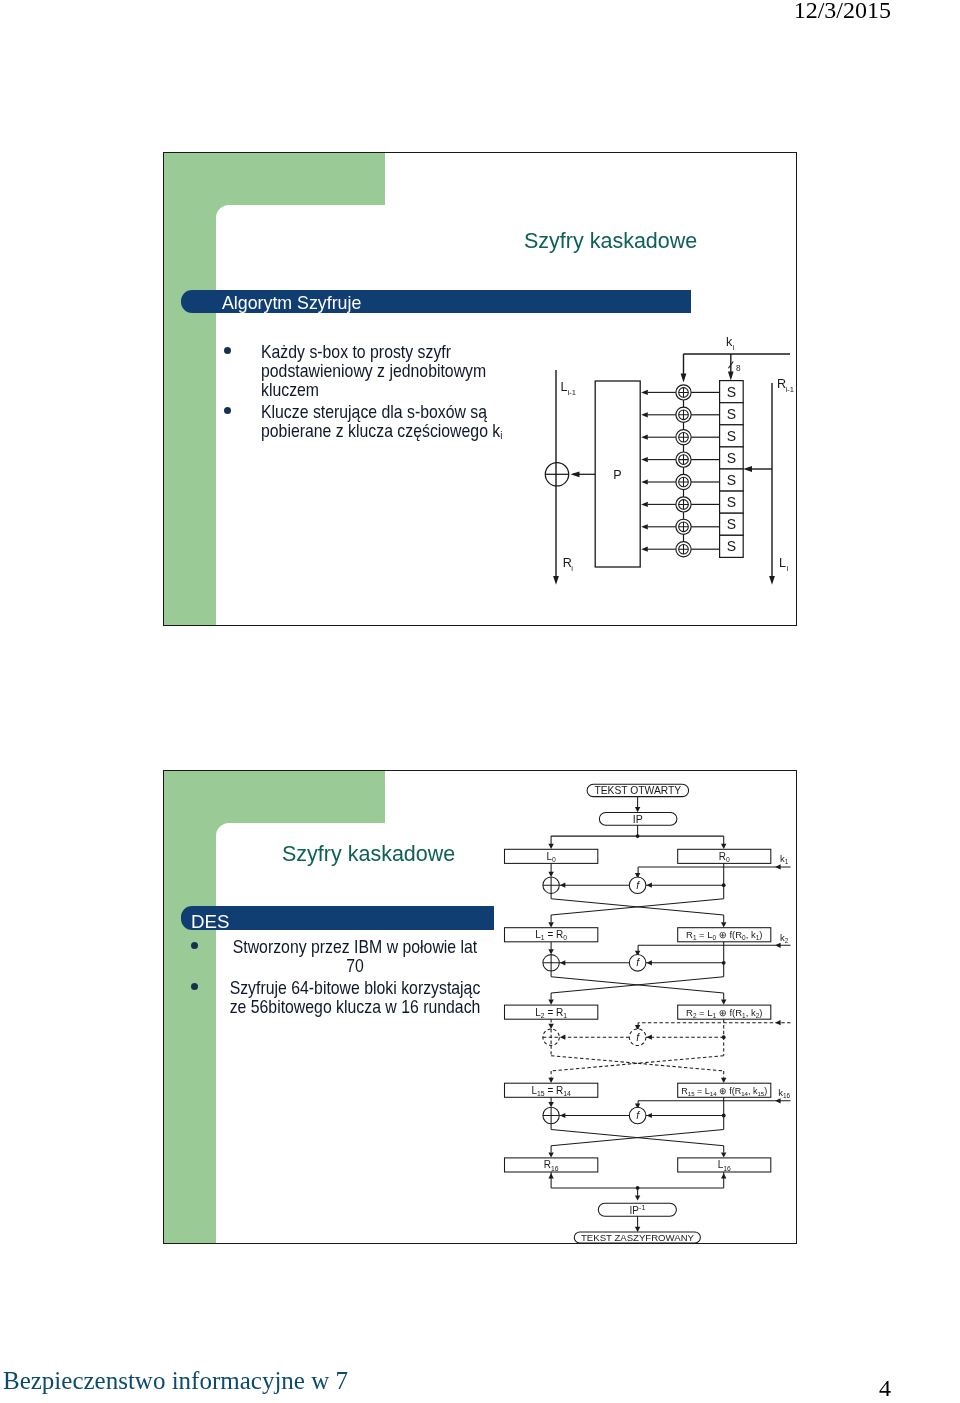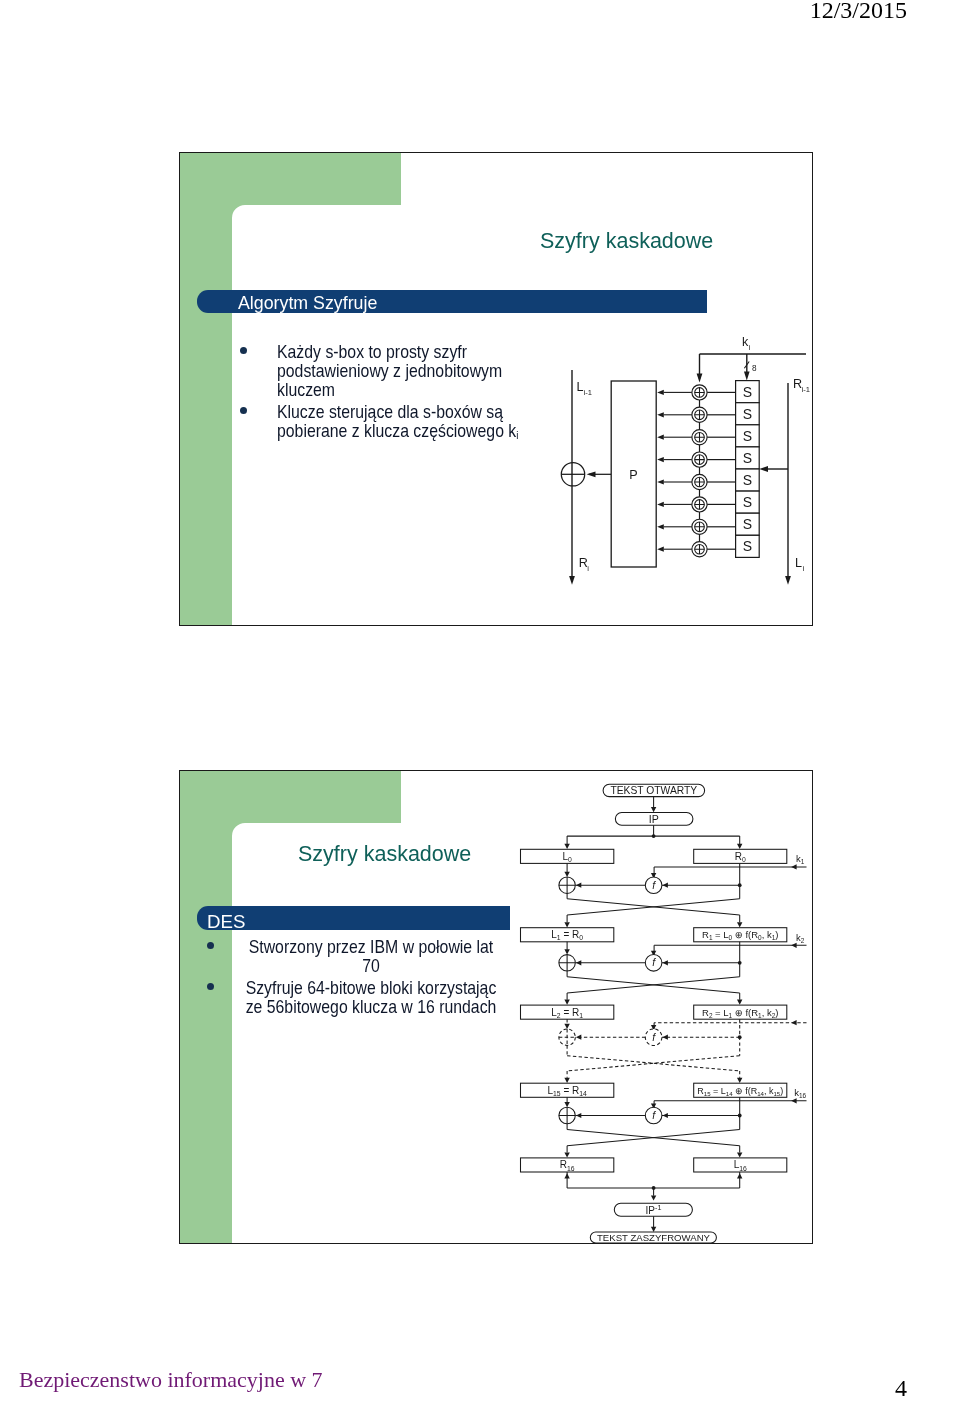--- a/index.html
+++ b/index.html
@@ -1,20 +1,20 @@
 <!DOCTYPE html>
 <html><head>
 <meta charset="utf-8">
 <style>
   html,body{margin:0;padding:0;}
   body{width:960px;height:1403px;background:#ffffff;font-family:"Liberation Sans",sans-serif;position:relative;overflow:hidden;}
-  .page{position:absolute;left:16px;top:0;width:892px;height:1403px;will-change:transform;}
+  .page{position:absolute;left:0;top:0;width:892px;height:1403px;will-change:transform;}
 
   .hdr-date{position:absolute;right:1px;top:-3px;font-family:"Liberation Serif",serif;font-size:24px;color:#000;white-space:nowrap;}
-  .ftr-text{position:absolute;left:3px;top:1367px;font-family:"Liberation Serif",serif;font-size:22px;color:#701a75;white-space:nowrap;}
+  .ftr-text{position:absolute;left:3px;top:1367px;font-family:"Liberation Serif",serif;font-size:25px;color:#0c4a6e;white-space:nowrap;}
   .ftr-page{position:absolute;right:1px;top:1375px;font-family:"Liberation Serif",serif;font-size:24px;color:#000;white-space:nowrap;}
 
   .slide{position:absolute;border:1px solid #1a1a1a;background:#fff;overflow:hidden;box-sizing:border-box;}
 
   .title{position:absolute;color:#0f6059;font-weight:normal;white-space:nowrap;letter-spacing:0px;}
   .bar{position:absolute;background:#103e73;border-radius:11px 0 0 11px;}
   .bar-label{position:absolute;color:#ffffff;white-space:nowrap;}
   .blist{position:absolute;color:#0f172a;font-size:17.8px;}
   .brow{position:relative;padding-left:34px;margin-bottom:3.2px;}
   .bdot{position:absolute;left:-3px;top:4.3px;width:7.2px;height:7.2px;background:#163050;border-radius:50%;display:block;}

